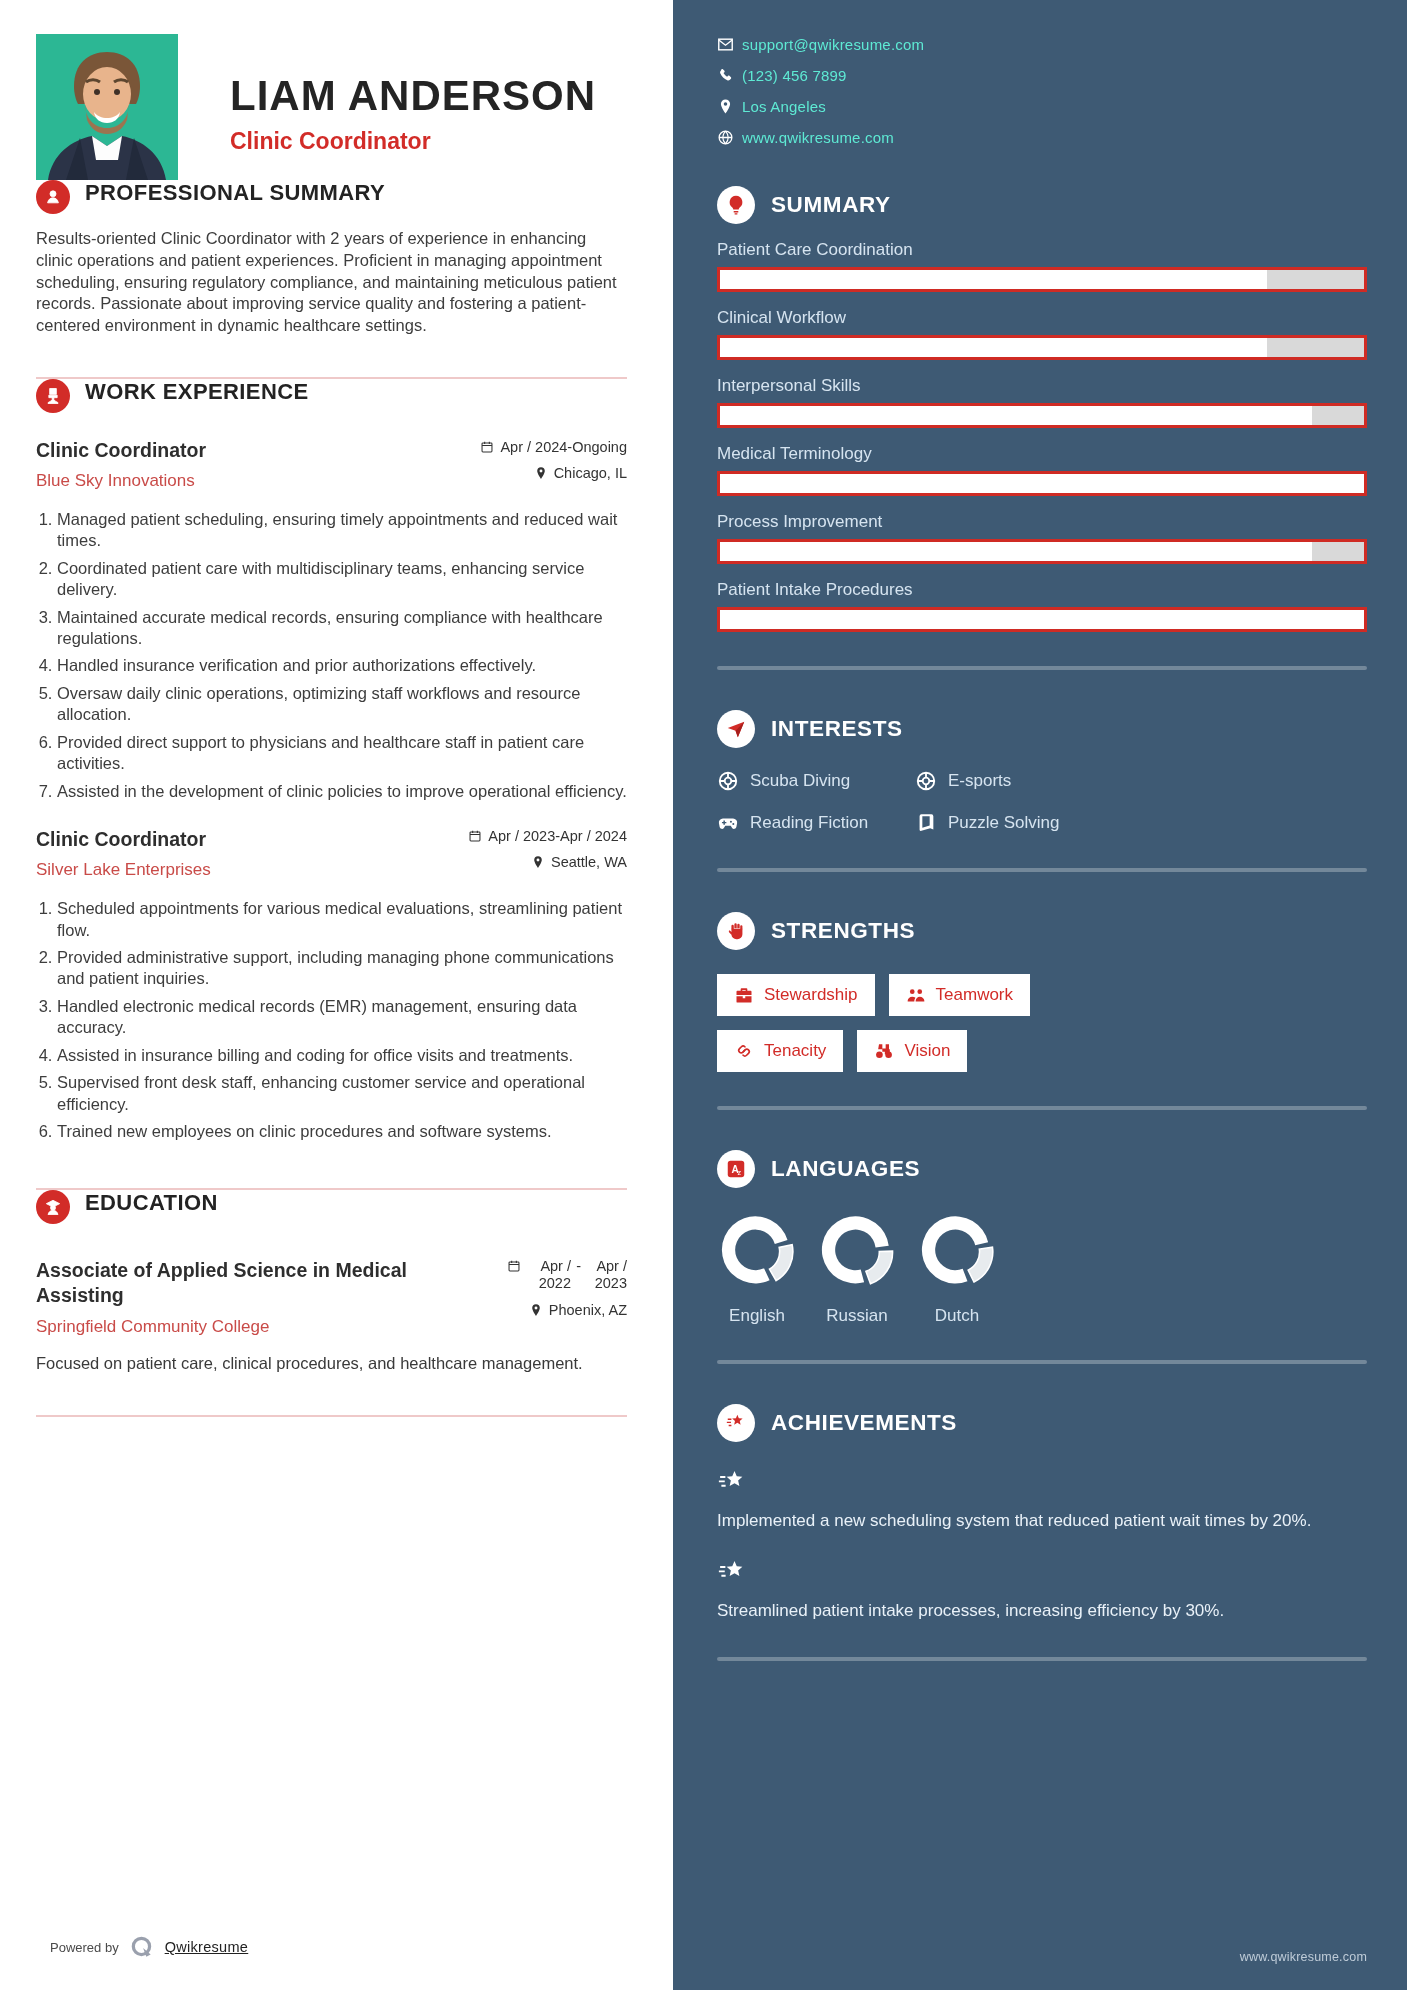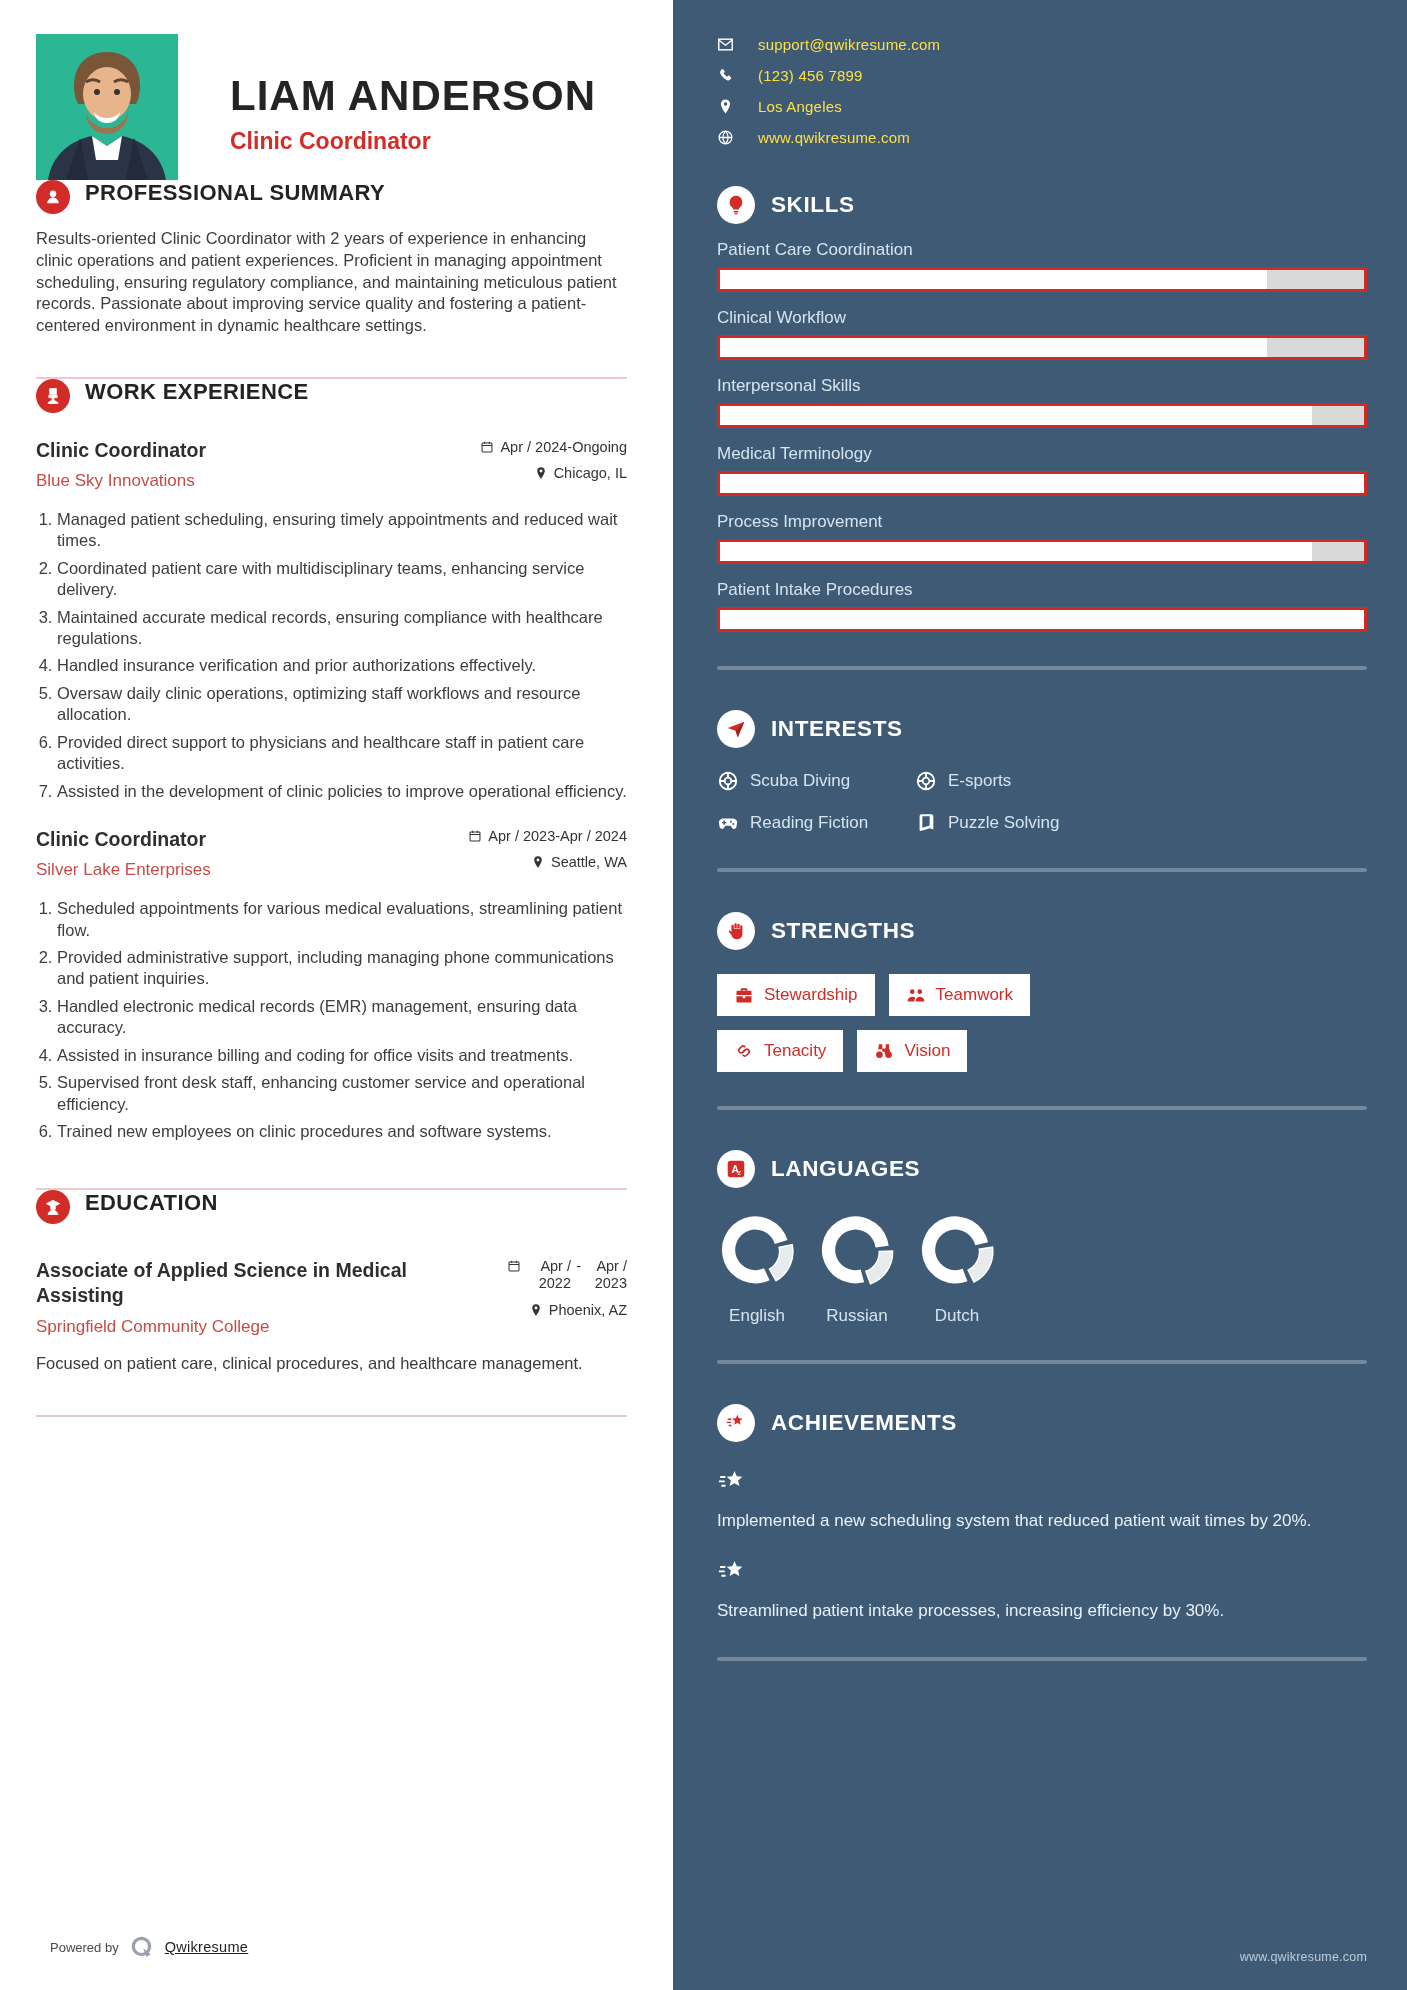--- a/index.html
+++ b/index.html
@@ -52,21 +52,21 @@
   .edu-school{font-size:17px;color:var(--accent-soft);margin-top:10px;}
   .edu-desc{font-size:16.5px;line-height:1.32;margin-top:16px;}
   .left-footer{margin-top:auto;display:flex;align-items:center;gap:10px;padding-left:14px;}
   .powered{font-size:13px;color:#4a4a4a;}
   .qlogo{width:26px;height:26px;}
   .brand{font-size:14.5px;font-weight:400;color:#222;text-decoration:underline;letter-spacing:.3px;}
   
   .sidebar{width:734px;height:1990px;background:var(--sidebar);color:var(--side-text);
     padding:36px 40px 26px 44px;display:flex;flex-direction:column;}
   .contact{display:flex;flex-direction:column;gap:14px;}
-  .c-row{display:flex;align-items:flex-end;gap:24px;font-size:15px;letter-spacing:.2px;color:#fde047;}
+  .c-row{display:flex;align-items:flex-end;gap:8px;font-size:15px;letter-spacing:.2px;color:#5eead4;}
   .c-row svg{width:17px;height:17px;flex:0 0 auto;}
   .s-head{display:flex;align-items:center;gap:16px;margin-top:40px;}
   .s-head .badge{width:38px;height:38px;border-radius:50%;background:#fff;display:flex;align-items:center;justify-content:center;flex:0 0 auto;}
   .s-head .badge svg{width:22px;height:22px;}
   .s-title{font-size:22.5px;font-weight:800;color:#fff;letter-spacing:.6px;}
   .skill{margin-top:16px;}
   .skill-label{font-size:17px;color:var(--side-label);margin-bottom:7px;}
   .bar{height:25px;border:3px solid #cf2b24;background:var(--bar-gray);}
   .bar .fill{height:100%;background:#fff;}
   .s-divider{height:4px;border-radius:2px;background:rgba(255,255,255,.28);margin-top:34px;}
@@ -305,21 +305,21 @@
 
     </div>
 
     <div class="s-head">
       <span class="badge">
         <svg viewBox="0 0 24 24" fill="#d22c28">
             <path d="M12 2a7 7 0 0 0-4 12.7c.6.5 1 1.6 1 2.3h6c0-.7.4-1.8 1-2.3A7 7 0 0 0 12 2z"></path>
             <path d="M9.5 18.5h5v1.6h-5zM10.5 21h3v1.4h-3z"></path>
           </svg>
       </span>
-      <span class="s-title">SKILLS</span>
+      <span class="s-title">SUMMARY</span>
     </div>
 
     <div>
 
         <div class="skill">
           <div class="skill-label">Patient Care Coordination</div>
           <div class="bar">
             <div class="fill" style="width: 85%;"></div>
           </div>
         </div>

